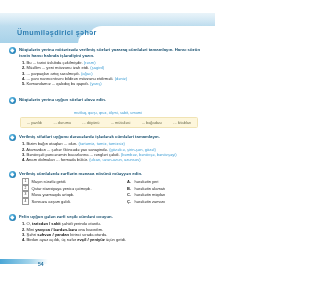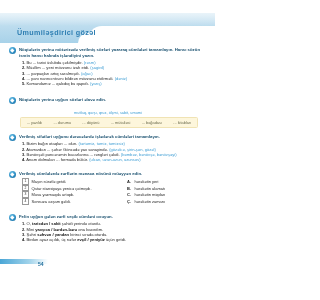--- a/index.html
+++ b/index.html
@@ -107,21 +107,21 @@
 </style>
 </head>
 <body>
 
 <div class="page">
 
   <div class="header-band"></div>
   <div class="band-sheen"></div>
   <div class="band-notch"></div>
   <div class="band-notch2"></div>
-  <div class="title">Ümumiləşdirici gözəl</div>
+  <div class="title">Ümumiləşdirici şəhər</div>
 
   <div class="block" style="top:47px;">
     <span class="bullet"></span>
     <div class="q-head">Nöqtələrin yerinə mötərizədə verilmiş sözləri yazaraq cümlələri tamamlayın. Hansı sözün ismin hansı halında işləndiyini yazın.</div>
     <div class="items">
       <div class="item">
         <span class="num">1.</span>
         <span>Bu ... tarixi üslubda çəkilmişdir.</span>
         <span class="ans">(rəsm)</span>
       </div>

